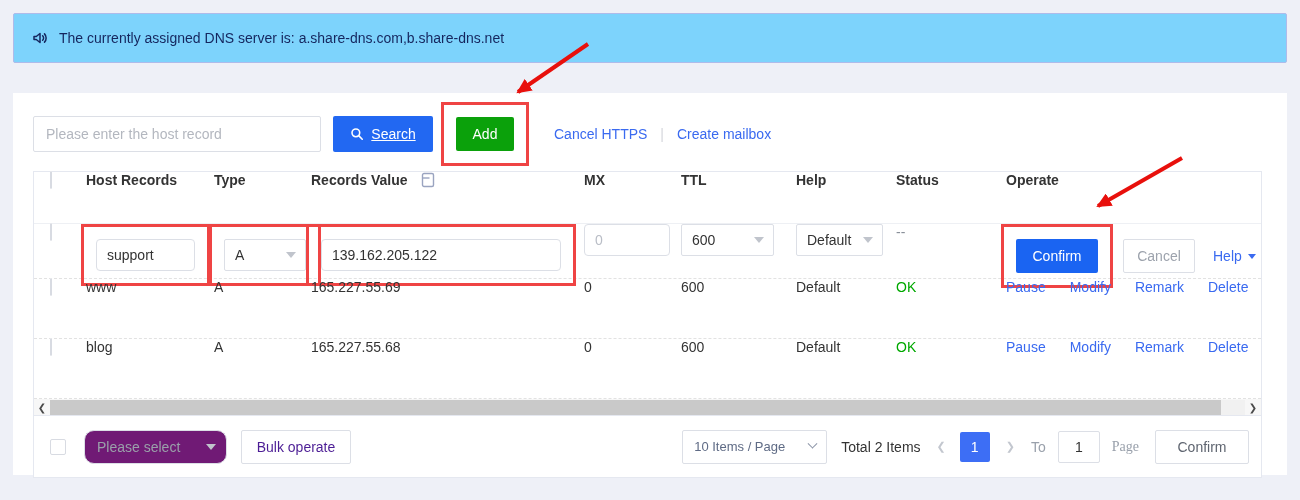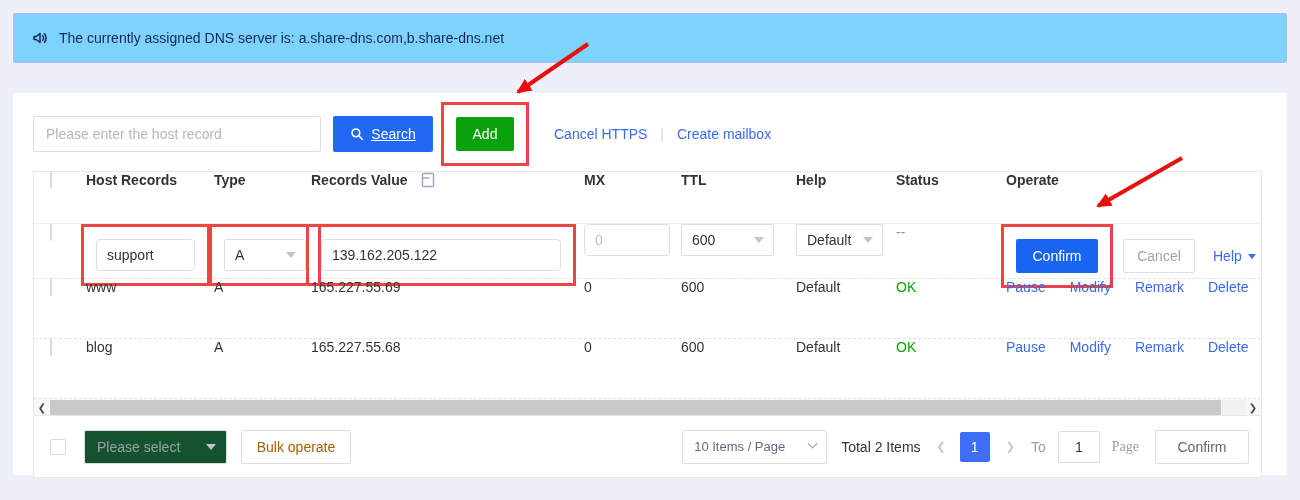--- a/index.html
+++ b/index.html
@@ -114,26 +114,26 @@
   .sb-arrow {
     width:16px; text-align:center; color:#4a4a4a; font-size:10px; line-height:17px;
     flex:none; cursor:pointer;
   }
   .sb-thumb { flex:1; height:15px; background:#c9c9c9; cursor:grab; }
   .sb-gap { width:24px; height:15px; background:#f1f1f1; flex:none; }
   
   .tfooter { flex:1; display:flex; align-items:center; padding:0 12px 0 16px; }
   .fselect {
     width:143px; height:34px; margin-left:18px; border:1px solid #dcdfe6;
-    border-radius:2px; display:flex; align-items:center; justify-content:space-between;
-    padding:0 10px 0 12px; color:#9aa0aa; cursor:pointer; background:#14532d;
+    border-radius:10px; display:flex; align-items:center; justify-content:space-between;
+    padding:0 10px 0 12px; color:#9aa0aa; cursor:pointer; background:#701a75;
   }
   .btn-bulk {
     width:110px; height:34px; margin-left:14px; background:#fff;
-    border:1px solid #dcdfe6; border-radius:2px; color:#a16207; font-size:14px; cursor:pointer;
+    border:1px solid #dcdfe6; border-radius:2px; color:#4c1d95; font-size:14px; cursor:pointer;
     font-family:"Liberation Sans", sans-serif;
   }
   .spacer { flex:1; }
   .psize {
     width:145px; height:34px; border:1px solid #dcdfe6; border-radius:2px;
     display:flex; align-items:center; justify-content:space-between;
     padding:0 10px 0 11px; color:#5f6b85; font-size:13px; cursor:pointer; background:#fff;
   }
   .chev {
     width:7px; height:7px; border-right:1.5px solid #8a93a6; border-bottom:1.5px solid #8a93a6;

